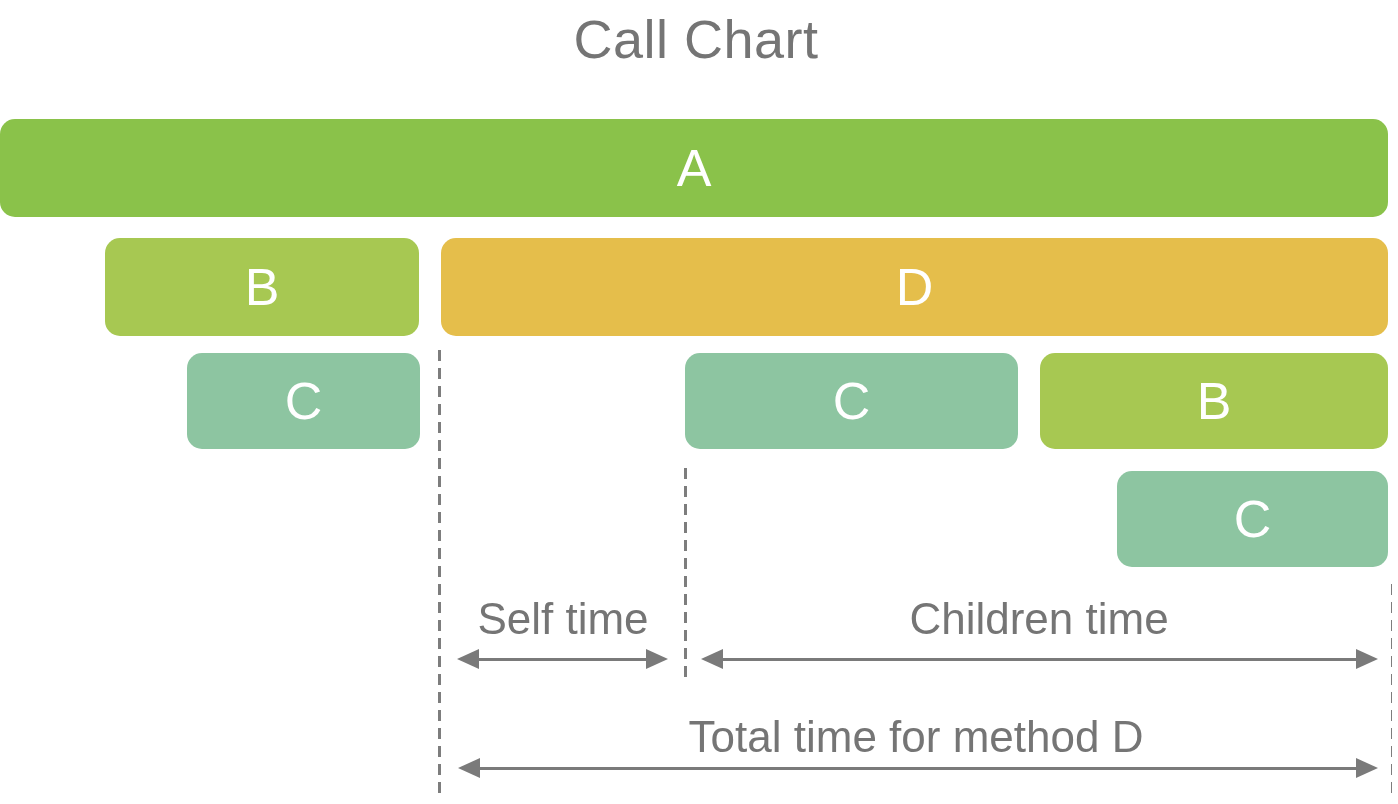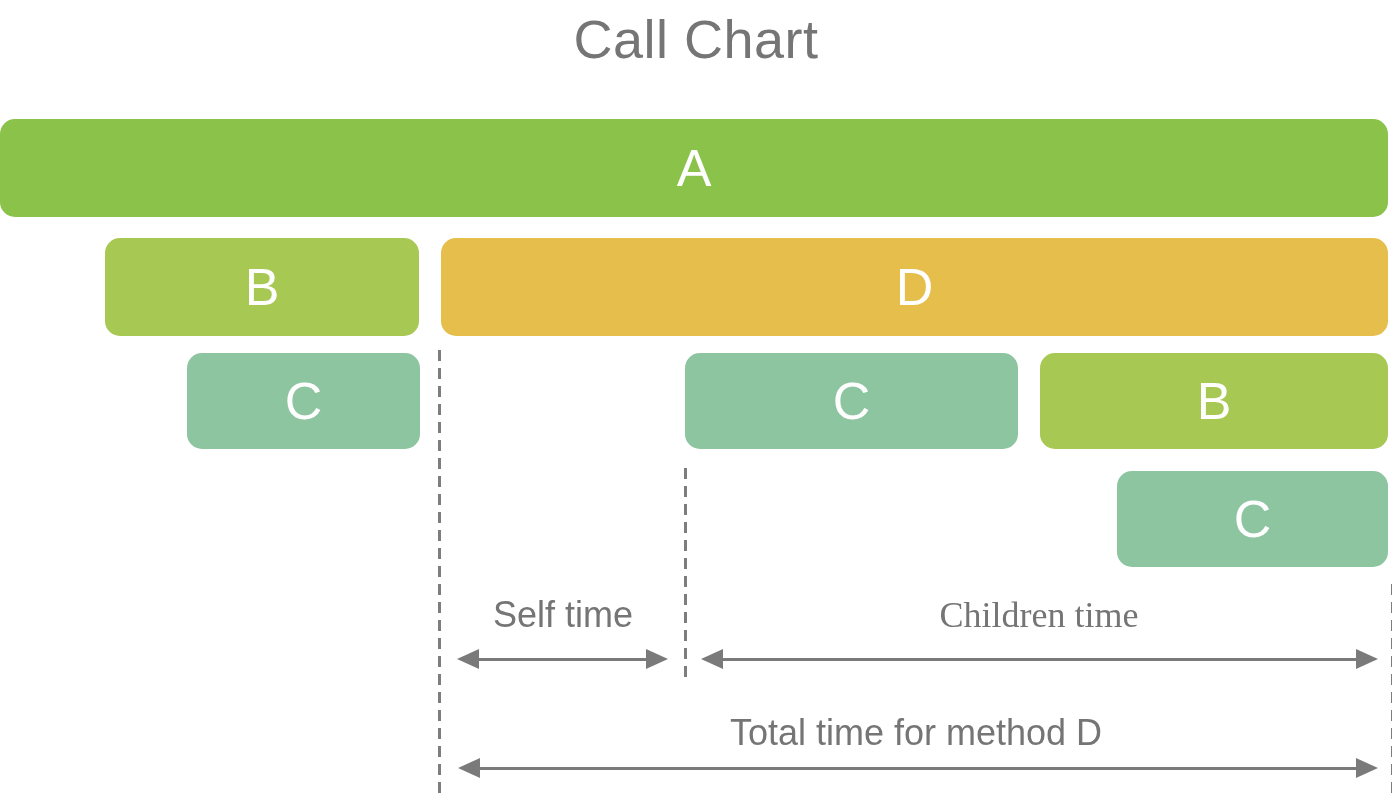--- a/index.html
+++ b/index.html
@@ -43,21 +43,21 @@
     width: 3px;
     background: repeating-linear-gradient(
       to bottom,
       #7d7d7d 0px, #7d7d7d 11px,
       transparent 11px, transparent 18px
     );
   }
   .annot-label {
     position: absolute;
     text-align: center;
-    font-size: 36px;
+    font-size: 44px;
     font-weight: 300;
     color: #757575;
     white-space: nowrap;
   }
   .arrow {
     position: absolute;
     height: 20px;
   }
   .arrow .shaft {
     position: absolute;
@@ -98,21 +98,21 @@
       <div class="dash" style="left: 684px; top: 468px; height: 215px;"></div>
       <div class="dash" style="left: 1391px; top: 584px; height: 209px;"></div>
     </div>
   <div id="annot-layer">
       <div class="annot-label" style="left: 440px; width: 246px; top: 594px;">Self time</div>
       <div class="arrow" style="left: 457px; width: 211px; top: 649px;">
         <div class="head-left"></div>
         <div class="shaft"></div>
         <div class="head-right"></div>
       </div>
-      <div class="annot-label" style="left: 686px; width: 706px; top: 594px; font-family: Liberation Serif, serif;">Children time</div>
+      <div class="annot-label" style="left: 686px; width: 706px; top: 594px;">Children time</div>
       <div class="arrow" style="left: 701px; width: 677px; top: 649px;">
         <div class="head-left"></div>
         <div class="shaft"></div>
         <div class="head-right"></div>
       </div>
       <div class="annot-label" style="left: 440px; width: 952px; top: 704px; margin-top: 8px;">Total time for method D</div>
       <div class="arrow" style="left: 458px; width: 920px; top: 758px;">
         <div class="head-left"></div>
         <div class="shaft"></div>
         <div class="head-right"></div>

